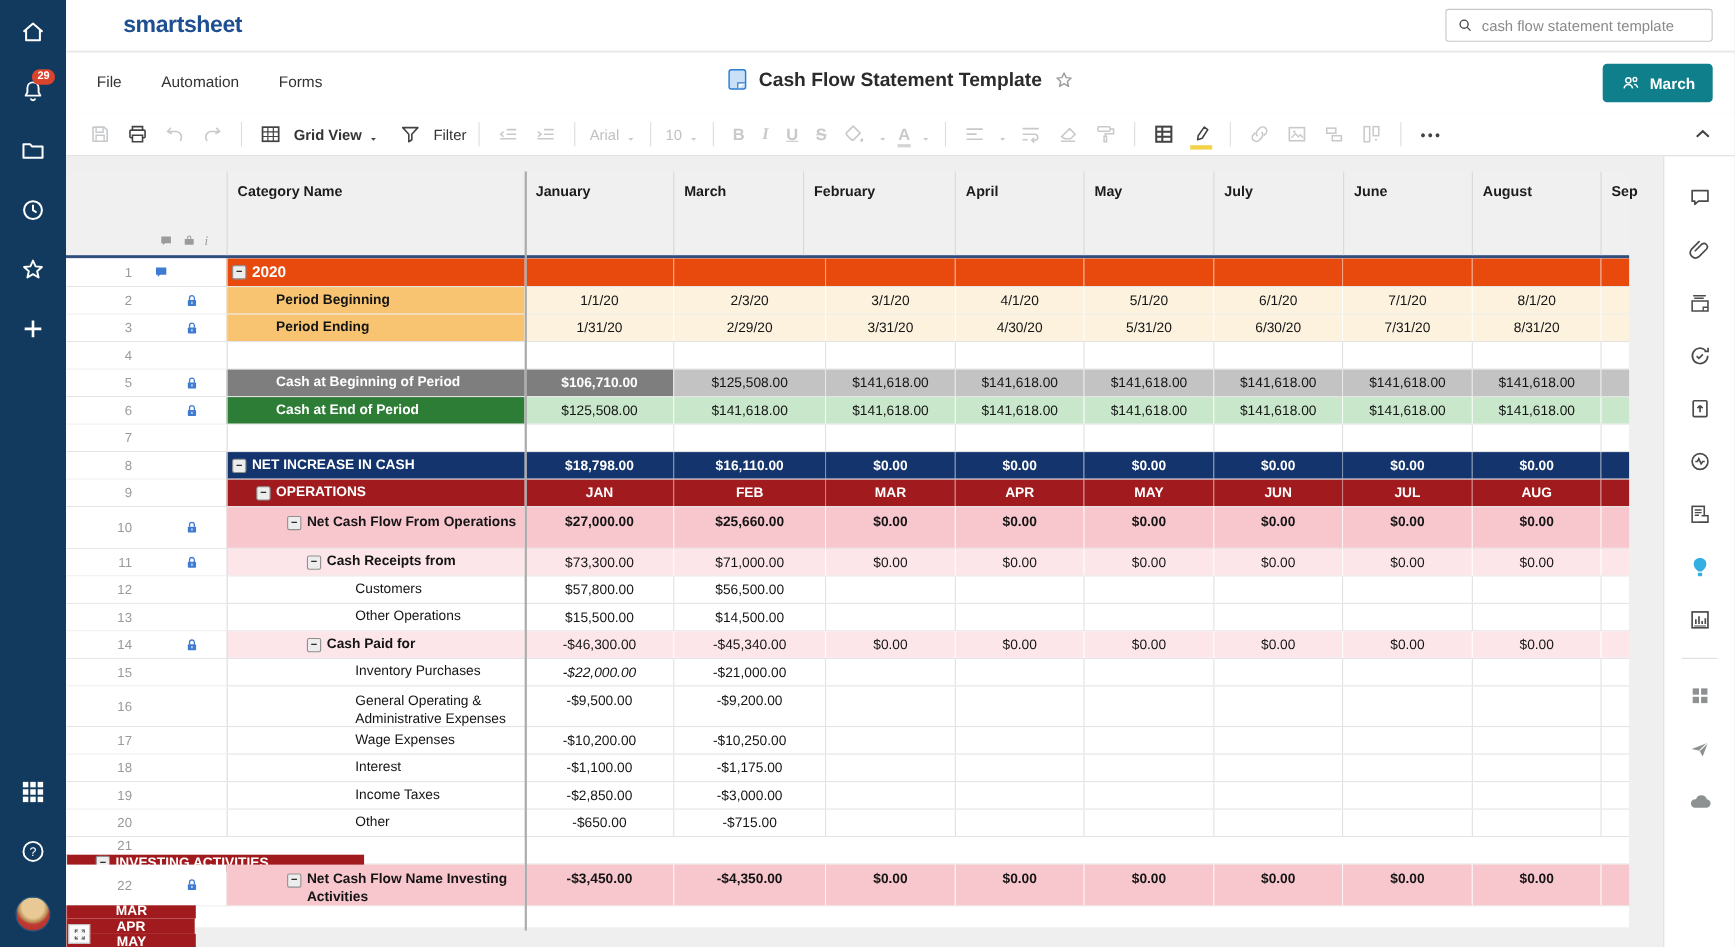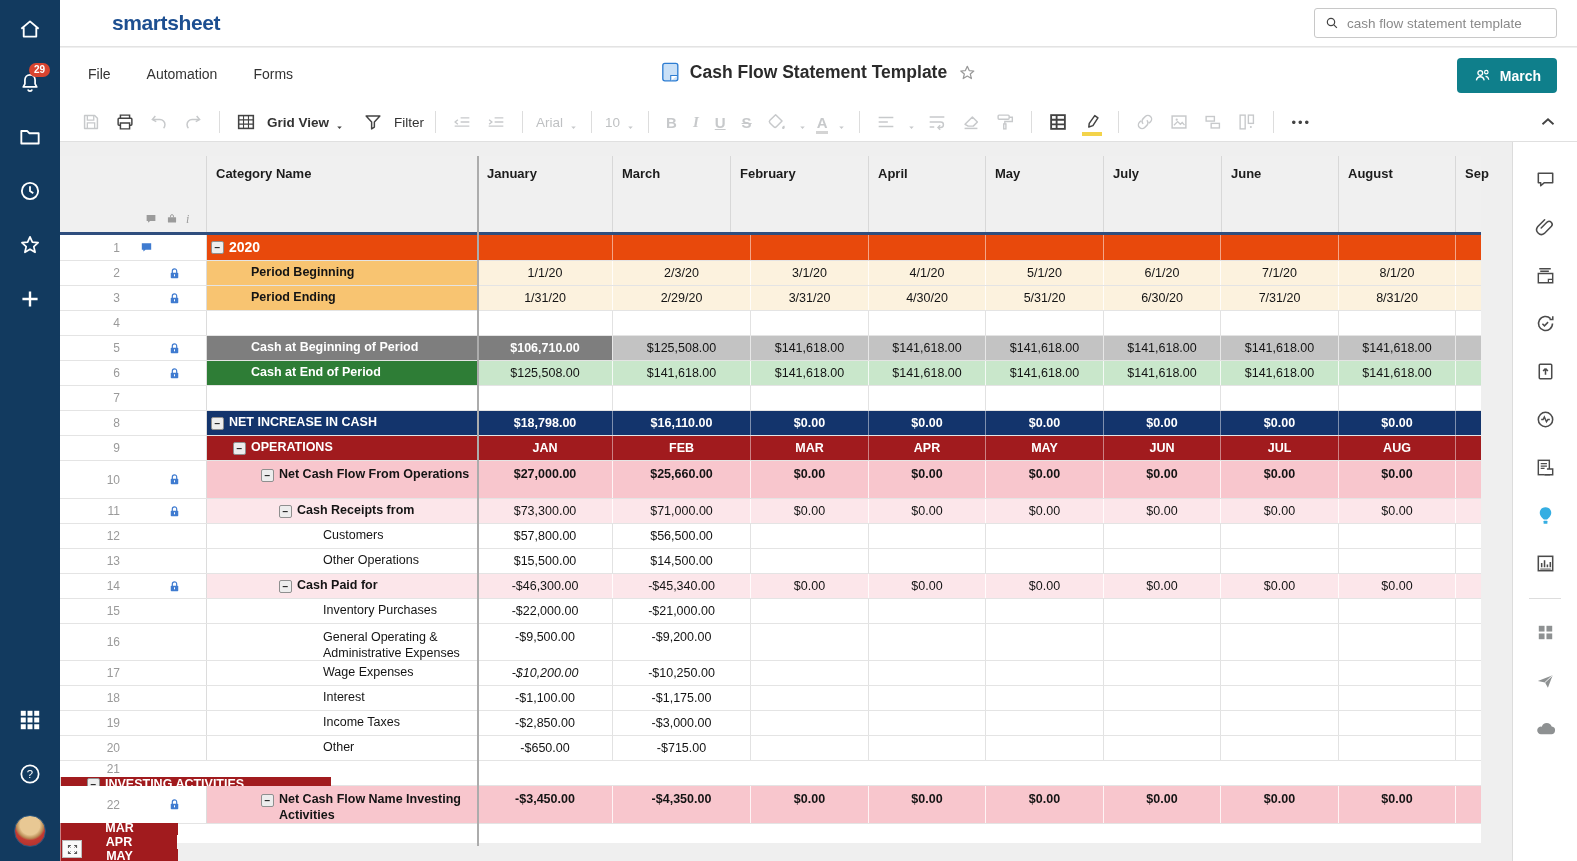--- a/index.html
+++ b/index.html
@@ -672,21 +672,21 @@
         </div>
         <div class="g-row" style="height: 25px;">
           <div class="gutter">
             <span class="rnum">15</span>
             <span class="gslot"></span>
             <span class="gslot"></span>
           </div>
           <div class="cell cat c-plain" style="width: 271px; padding-left: 116px;">
             <span class="ctext">Inventory Purchases</span>
           </div>
-          <div class="cell vcell v-plain" style="width: 135px;">-$22,000.00</div>
+          <div class="cell vcell v-plain" style="width: 135px; font-style: italic;">-$22,000.00</div>
           <div class="cell vcell v-plain" style="width: 138px;">-$21,000.00</div>
           <div class="cell vcell v-plain" style="width: 118px;"></div>
           <div class="cell vcell v-plain" style="width: 117px;"></div>
           <div class="cell vcell v-plain" style="width: 118px;"></div>
           <div class="cell vcell v-plain" style="width: 117px;"></div>
           <div class="cell vcell v-plain" style="width: 118px;"></div>
           <div class="cell vcell v-plain" style="width: 117px;"></div>
           <div class="cell vcell v-plain sepcell" style="width: 26px;"></div>
         </div>
         <div class="g-row tall" style="height: 37px;">
@@ -710,21 +710,21 @@
         </div>
         <div class="g-row" style="height: 25px;">
           <div class="gutter">
             <span class="rnum">17</span>
             <span class="gslot"></span>
             <span class="gslot"></span>
           </div>
           <div class="cell cat c-plain" style="width: 271px; padding-left: 116px;">
             <span class="ctext">Wage Expenses</span>
           </div>
-          <div class="cell vcell v-plain" style="width: 135px; font-style: italic;">-$10,200.00</div>
+          <div class="cell vcell v-plain" style="width: 135px;">-$10,200.00</div>
           <div class="cell vcell v-plain" style="width: 138px;">-$10,250.00</div>
           <div class="cell vcell v-plain" style="width: 118px;"></div>
           <div class="cell vcell v-plain" style="width: 117px;"></div>
           <div class="cell vcell v-plain" style="width: 118px;"></div>
           <div class="cell vcell v-plain" style="width: 117px;"></div>
           <div class="cell vcell v-plain" style="width: 118px;"></div>
           <div class="cell vcell v-plain" style="width: 117px;"></div>
           <div class="cell vcell v-plain sepcell" style="width: 26px;"></div>
         </div>
         <div class="g-row" style="height: 25px;">

